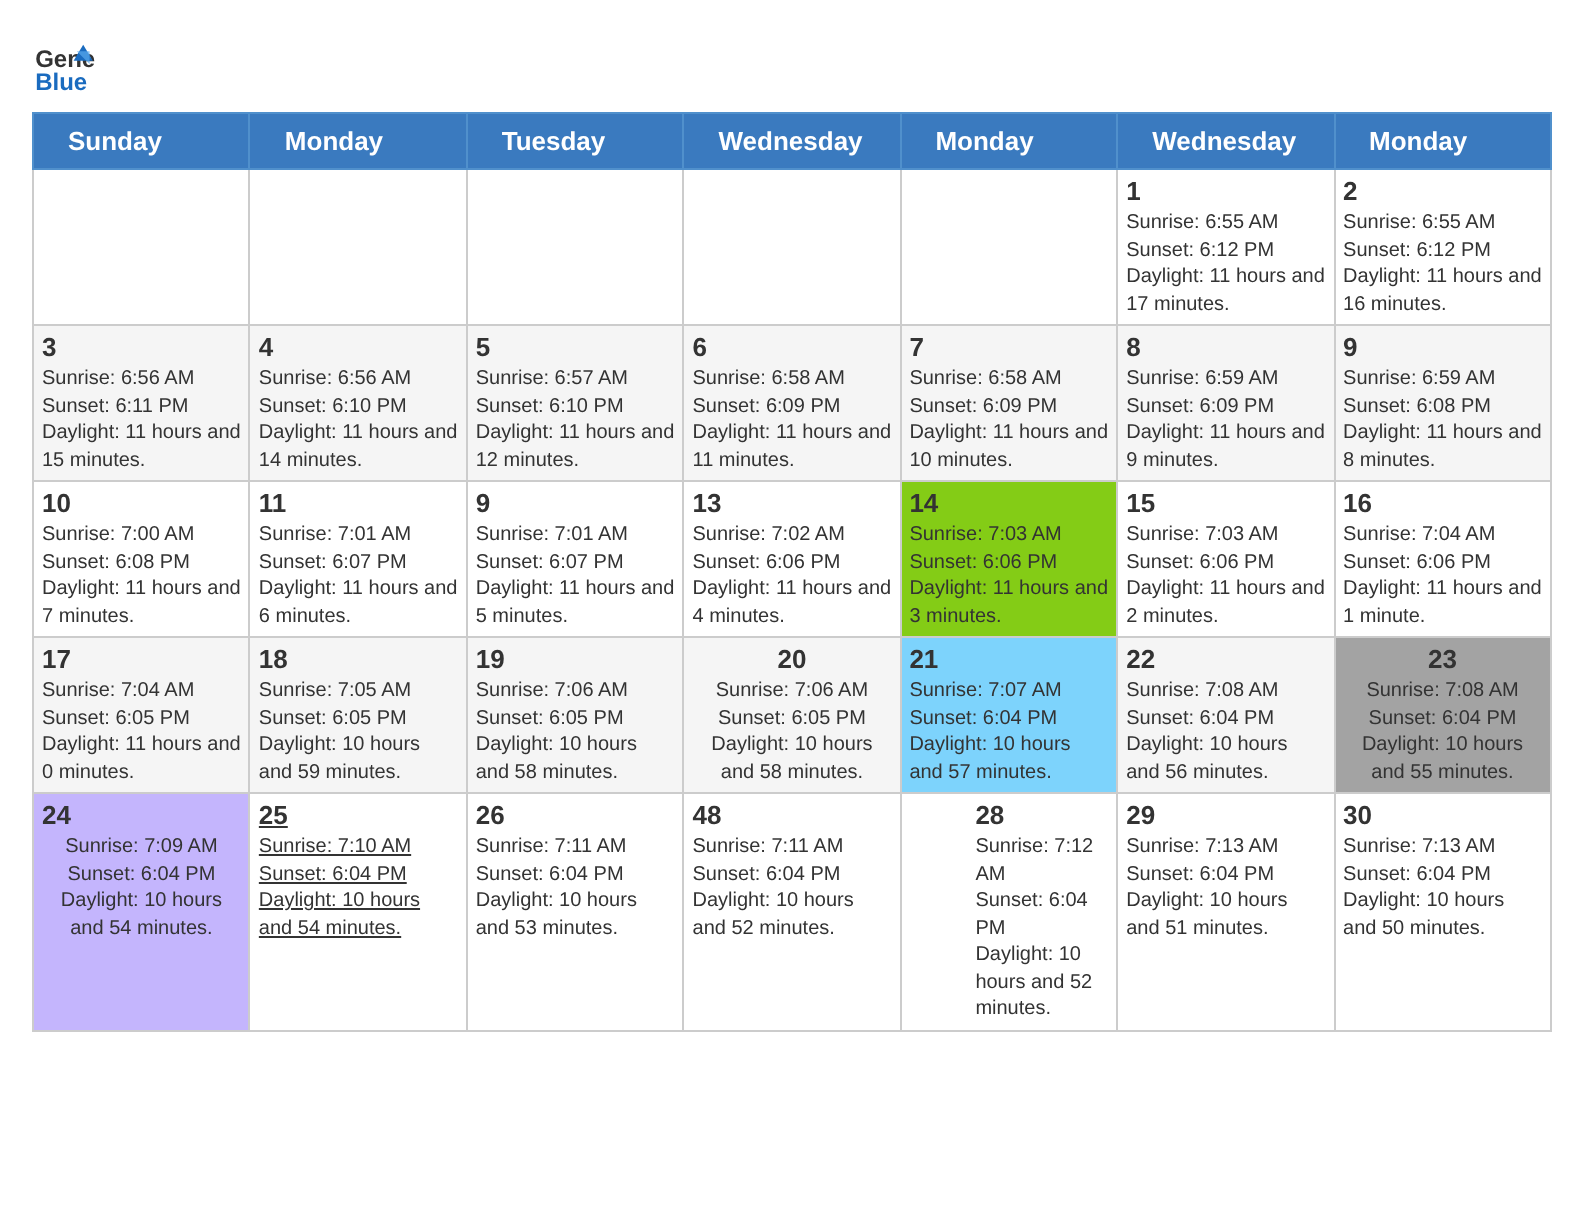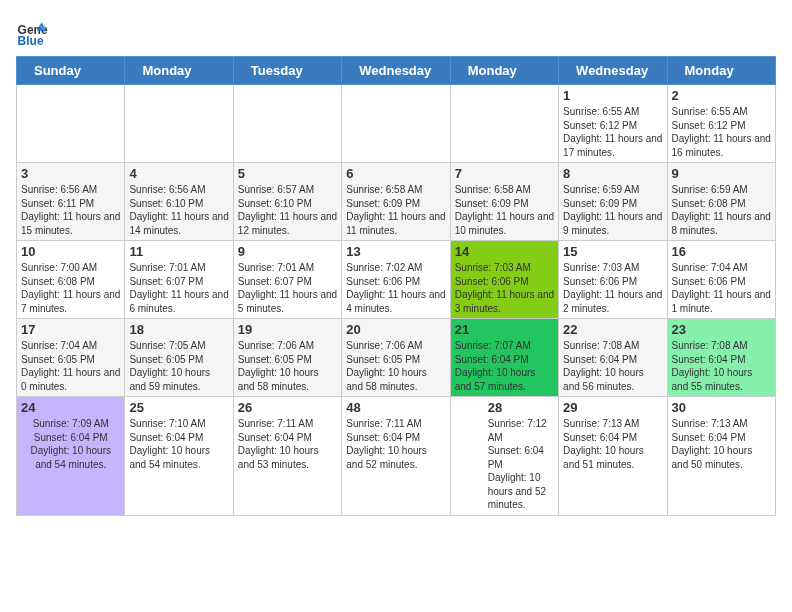--- a/index.html
+++ b/index.html
@@ -230,53 +230,53 @@
           <div class="day-info" style="white-space: pre-line;">Sunrise: 7:05 AM
 Sunset: 6:05 PM
 Daylight: 10 hours and 59 minutes.</div>
         </td>
         <td style="background: rgb(245, 245, 245);">
           <span class="day-num">19</span>
           <div class="day-info" style="white-space: pre-line;">Sunrise: 7:06 AM
 Sunset: 6:05 PM
 Daylight: 10 hours and 58 minutes.</div>
         </td>
-        <td style="background: rgb(245, 245, 245);">
+        <td style="background: rgb(245, 245, 245); text-align: center;">
           <span class="day-num">20</span>
           <div class="day-info" style="white-space: pre-line;">Sunrise: 7:06 AM
 Sunset: 6:05 PM
 Daylight: 10 hours and 58 minutes.</div>
         </td>
-        <td style="background: #22c55e;">
+        <td style="background: #7dd3fc;">
           <span class="day-num">21</span>
           <div class="day-info" style="white-space: pre-line;">Sunrise: 7:07 AM
 Sunset: 6:04 PM
 Daylight: 10 hours and 57 minutes.</div>
         </td>
         <td style="background: rgb(245, 245, 245);">
           <span class="day-num">22</span>
           <div class="day-info" style="white-space: pre-line;">Sunrise: 7:08 AM
 Sunset: 6:04 PM
 Daylight: 10 hours and 56 minutes.</div>
         </td>
-        <td style="background: #86efac;">
+        <td style="background: #a3a3a3; text-align: center;">
           <span class="day-num">23</span>
           <div class="day-info" style="white-space: pre-line;">Sunrise: 7:08 AM
 Sunset: 6:04 PM
 Daylight: 10 hours and 55 minutes.</div>
         </td>
       </tr>
       <tr>
         <td style="background: #c4b5fd;">
           <span class="day-num">24</span>
           <div class="day-info" style="white-space: pre-line; text-align: center;">Sunrise: 7:09 AM
 Sunset: 6:04 PM
 Daylight: 10 hours and 54 minutes.</div>
         </td>
-        <td style="background: rgb(255, 255, 255);">
+        <td style="background: rgb(255, 255, 255); text-decoration: underline;">
           <span class="day-num">25</span>
           <div class="day-info" style="white-space: pre-line;">Sunrise: 7:10 AM
 Sunset: 6:04 PM
 Daylight: 10 hours and 54 minutes.</div>
         </td>
         <td style="background: rgb(255, 255, 255);">
           <span class="day-num">26</span>
           <div class="day-info" style="white-space: pre-line;">Sunrise: 7:11 AM
 Sunset: 6:04 PM
 Daylight: 10 hours and 53 minutes.</div>

